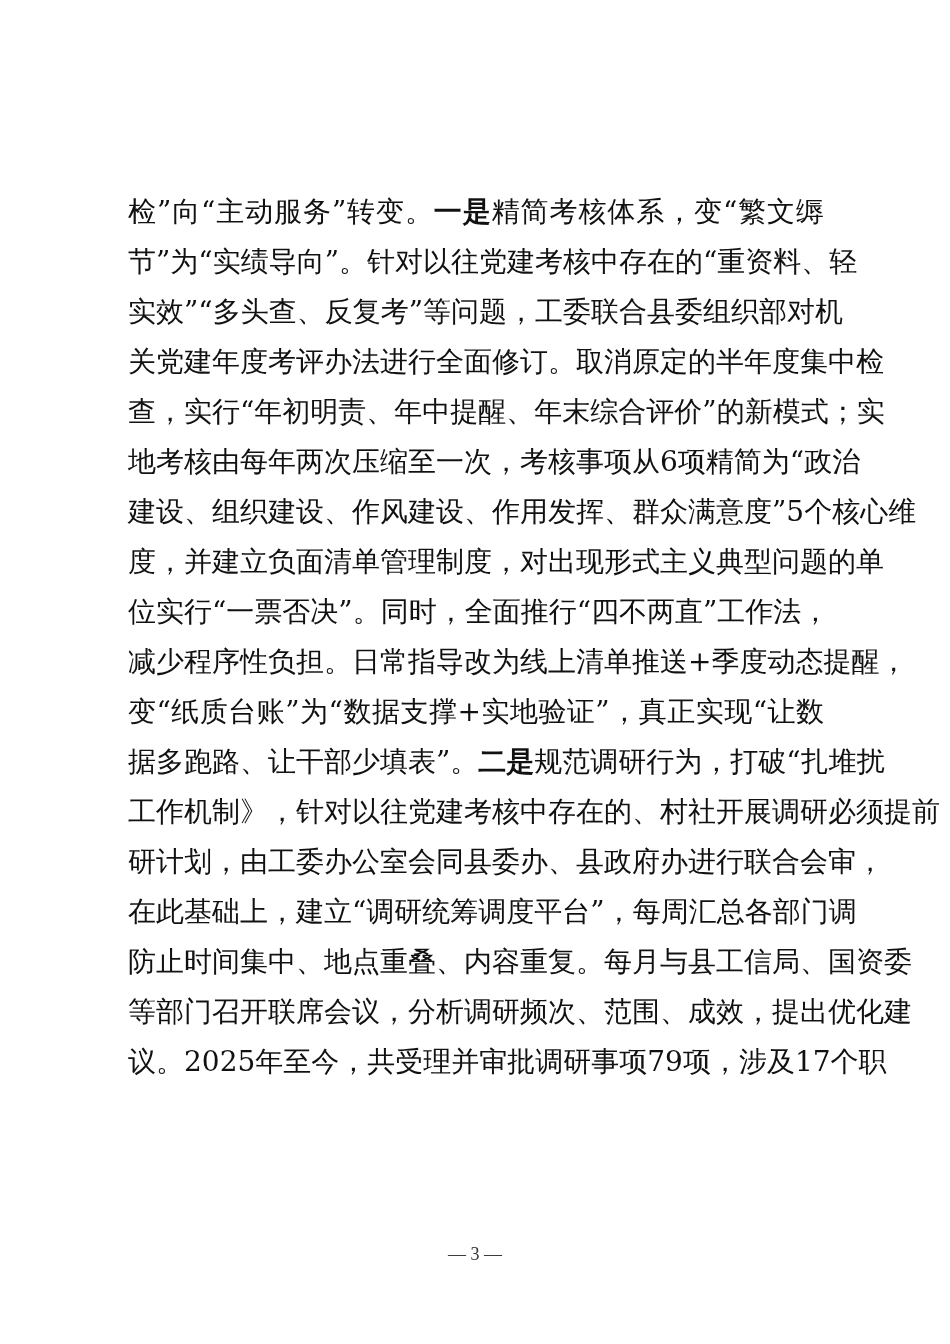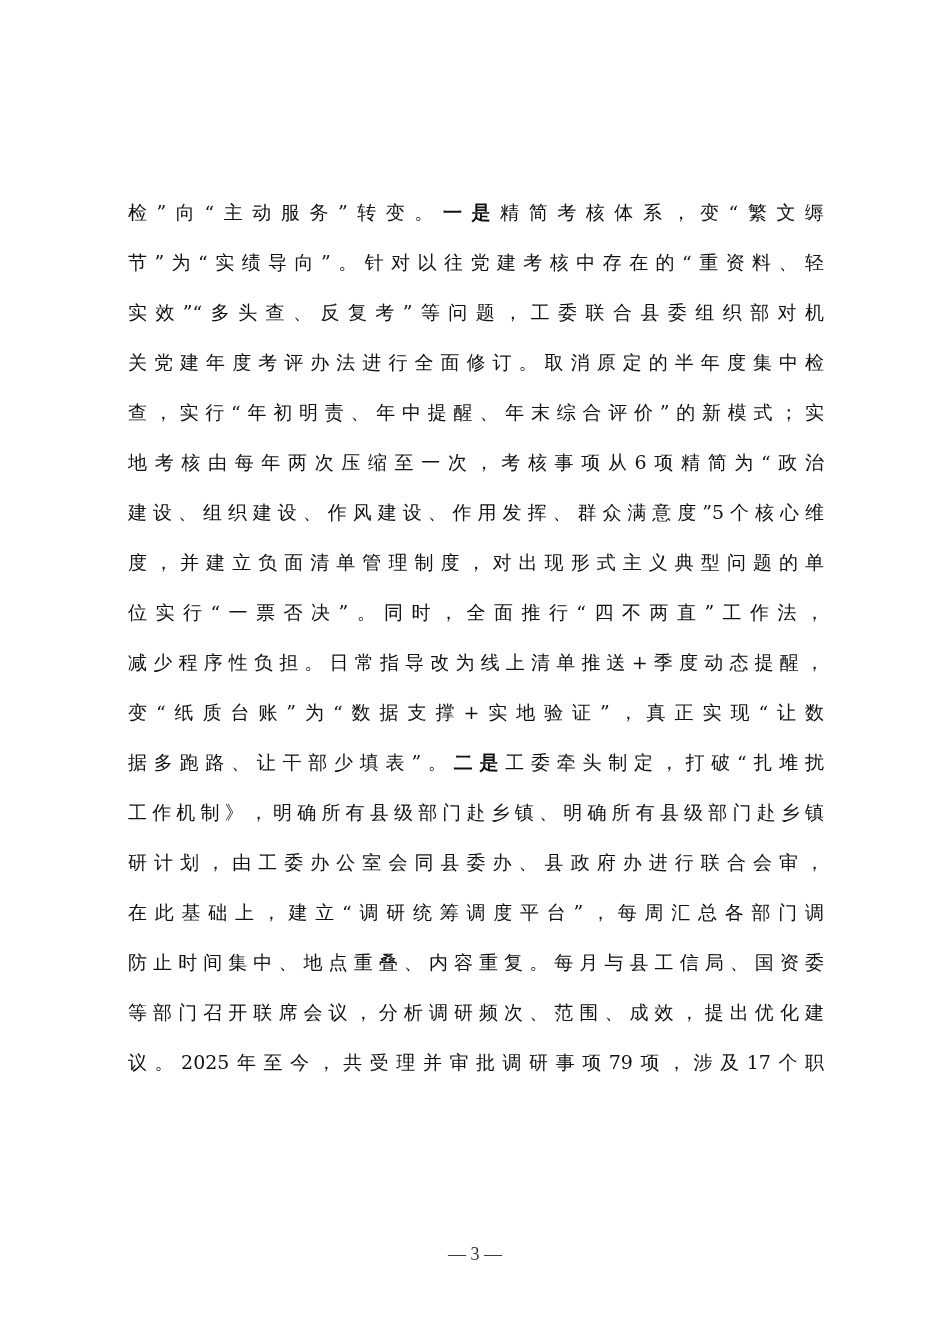--- a/index.html
+++ b/index.html
@@ -1,21 +1,21 @@
 <!DOCTYPE html>
 <html><head>
 <meta charset="utf-8">
 <style>
   html, body { margin: 0; padding: 0; background: #ffffff; }
   body { width: 950px; height: 1344px; position: relative; overflow: hidden; }
   .page { position: absolute; left: 0; top: 0; width: 950px; height: 1344px; background: #fff; }
   .body-text {
     position: absolute; left: 128px; top: 187px; width: 696px;
     font-family: "DejaVu Serif", "Liberation Serif", serif;
-    font-size: 19px; line-height: 50px; color: #111;
+    font-size: 28px; line-height: 50px; color: #111;
   }
   .line {
     display: block; height: 50px; white-space: nowrap;
     text-align: justify; text-align-last: justify;
     letter-spacing: 0;
   }
   .bold { font-weight: bold; }
   .footer {
     position: absolute; left: 0; width: 950px; top: 1244px; text-align: center;
     font-family: "Liberation Serif", "DejaVu Serif", serif; font-size: 18px; color: #333;
@@ -30,22 +30,22 @@
       <span class="line"><span>节”为“实绩导向”。针对以往党建考核中存在的“重资料、轻</span></span>
       <span class="line"><span>实效”“多头查、反复考”等问题，工委联合县委组织部对机</span></span>
       <span class="line"><span>关党建年度考评办法进行全面修订。取消原定的半年度集中检</span></span>
       <span class="line"><span>查，实行“年初明责、年中提醒、年末综合评价”的新模式；实</span></span>
       <span class="line"><span>地考核由每年两次压缩至一次，考核事项从6项精简为“政治</span></span>
       <span class="line"><span>建设、组织建设、作风建设、作用发挥、群众满意度”5个核心维</span></span>
       <span class="line"><span>度，并建立负面清单管理制度，对出现形式主义典型问题的单</span></span>
       <span class="line"><span>位实行“一票否决”。同时，全面推行“四不两直”工作法，</span></span>
       <span class="line"><span>减少程序性负担。日常指导改为线上清单推送+季度动态提醒，</span></span>
       <span class="line"><span>变“纸质台账”为“数据支撑+实地验证”，真正实现“让数</span></span>
-      <span class="line"><span>据多跑路、让干部少填表”。</span><span class="bold">二是</span><span>工委牵头制定，打破“扎堆扰</span></span>
-      <span class="line"><span>工作机制》，明确所有县级部门赴乡镇、明确所有县级部门赴乡镇</span></span>
+      <span class="line"><span>据多跑路、让干部少填表”。</span><span class="bold">二是</span><span>规范调研行为，打破“扎堆扰</span></span>
+      <span class="line"><span>工作机制》，针对以往党建考核中存在的、村社开展调研必须提前</span></span>
       <span class="line"><span>研计划，由工委办公室会同县委办、县政府办进行联合会审，</span></span>
       <span class="line"><span>在此基础上，建立“调研统筹调度平台”，每周汇总各部门调</span></span>
       <span class="line"><span>防止时间集中、地点重叠、内容重复。每月与县工信局、国资委</span></span>
       <span class="line"><span>等部门召开联席会议，分析调研频次、范围、成效，提出优化建</span></span>
       <span class="line"><span>议。2025年至今，共受理并审批调研事项79项，涉及17个职</span></span>
     </div>
   <div class="footer">— 3 —</div>
 </div>
 
 </body></html>

